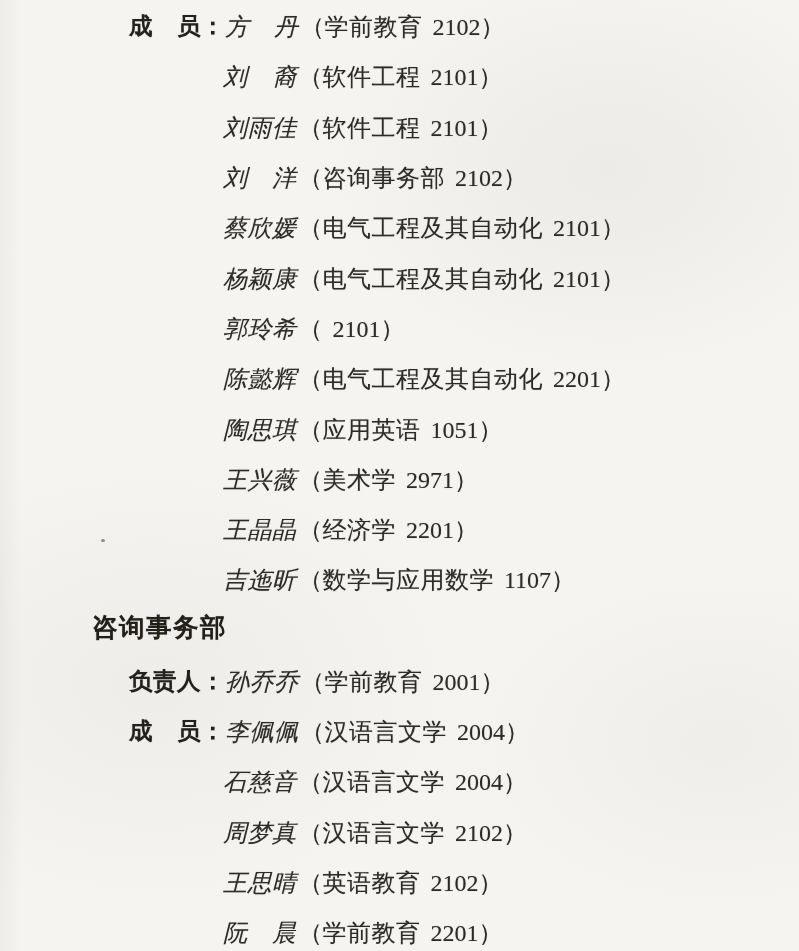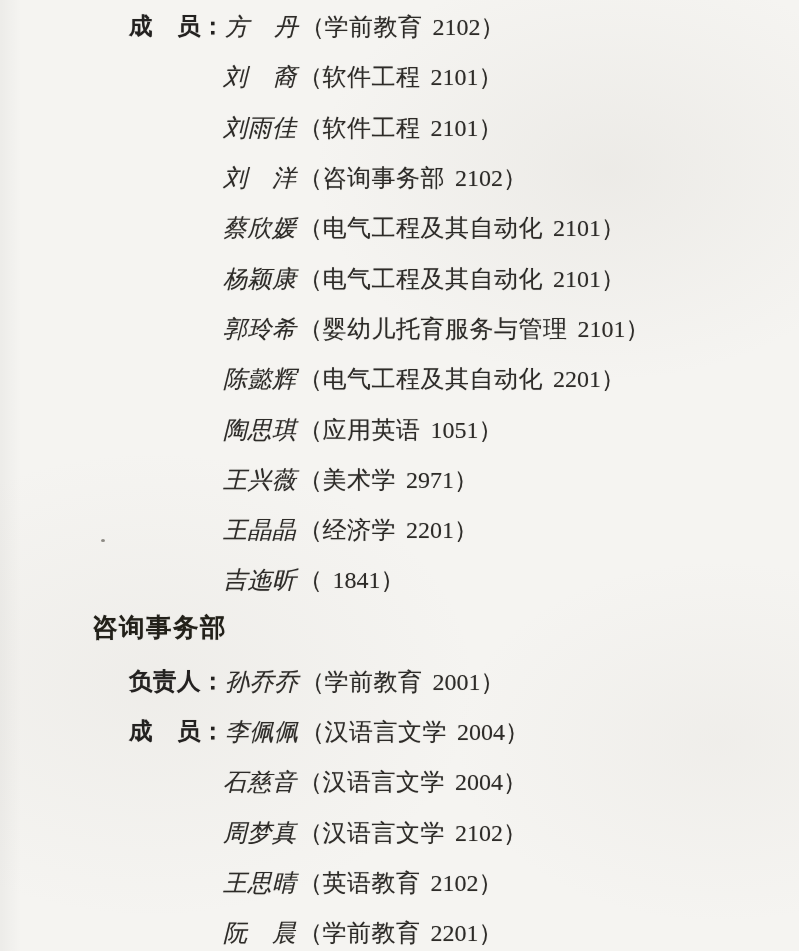--- a/index.html
+++ b/index.html
@@ -122,21 +122,20 @@
         <span class="po">（</span>
         <span class="mj">电气工程及其自动化</span>
         <span class="cn">2101</span>
         <span class="pc">）</span>
     </div>
 
     <div class="row">
       <span class="lbl"></span>
         <span class="nm">郭玲希</span>
         <span class="po">（</span>
-        <span class="mj">婴幼儿托育服务与管理</span>
         <span class="cn">2101</span>
         <span class="pc">）</span>
     </div>
 
     <div class="row">
       <span class="lbl"></span>
         <span class="nm">陈懿辉</span>
         <span class="po">（</span>
         <span class="mj">电气工程及其自动化</span>
         <span class="cn">2201</span>
@@ -167,21 +166,22 @@
         <span class="po">（</span>
         <span class="mj">经济学</span>
         <span class="cn">2201</span>
         <span class="pc">）</span>
     </div>
 
     <div class="row">
       <span class="lbl"></span>
         <span class="nm">吉迤昕</span>
         <span class="po">（</span>
-        <span class="cn">1841</span>
+        <span class="mj">数学与应用数学</span>
+        <span class="cn">1107</span>
         <span class="pc">）</span>
     </div>
 
   </div>
 
   <h2 class="dept-heading">咨询事务部</h2>
 
   <div class="member-list section-2">
 
     <div class="row">

